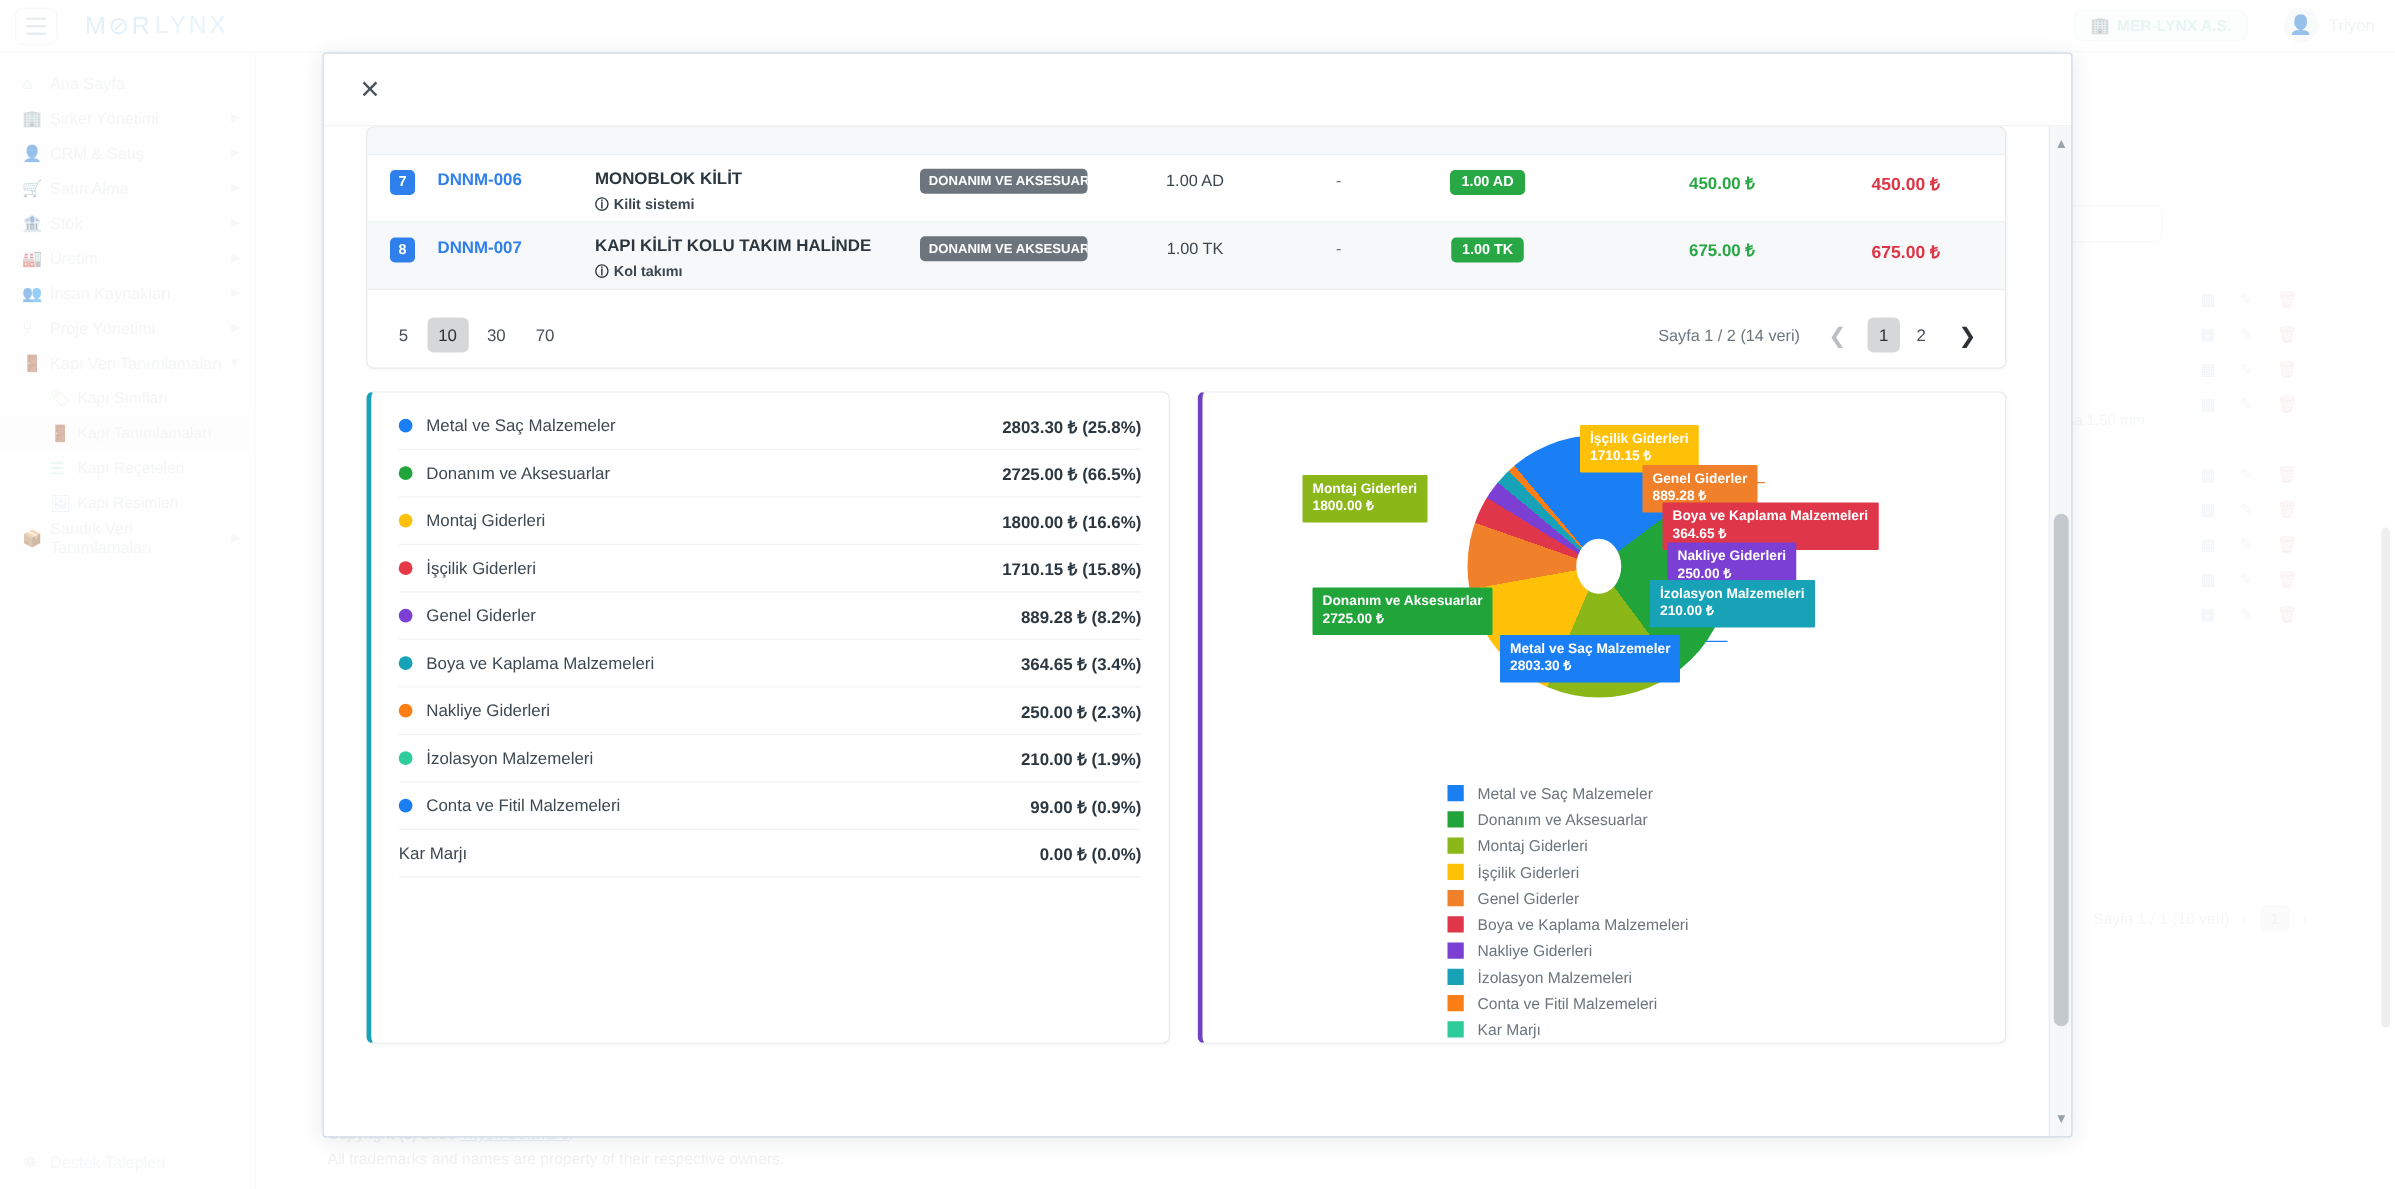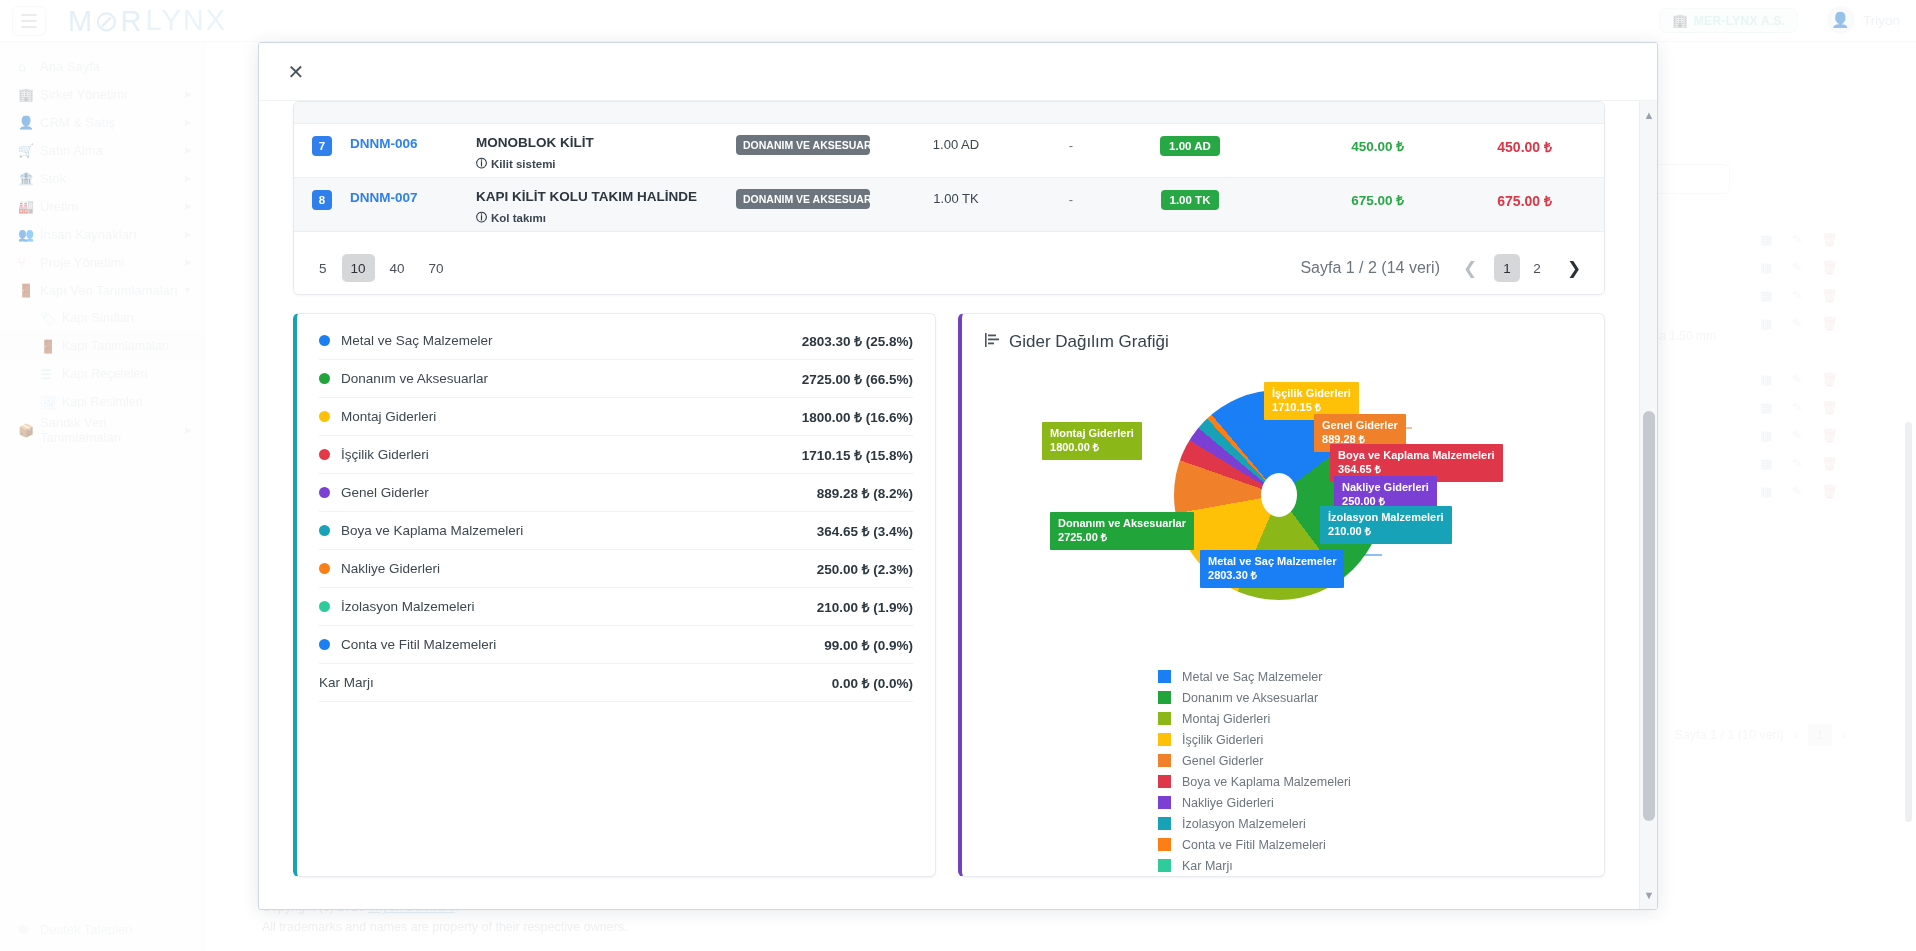--- a/index.html
+++ b/index.html
@@ -21,21 +21,21 @@
     display: flex; align-items: center; z-index: 2;
   }
   .hamburger {
     width: 34px; height: 30px; margin-left: 12px;
     border: 1px solid #eceff1; border-radius: 6px; background: #fff;
     display: flex; flex-direction: column; justify-content: center;
     align-items: center; gap: 4px; cursor: pointer;
   }
   .hamburger span { display: block; width: 16px; height: 2px; background: #cfd8dc; border-radius: 1px; }
   .brand {
-    margin-left: 22px; font-size: 29px; letter-spacing: 2px; font-weight: 400;
+    margin-left: 22px; font-size: 20px; letter-spacing: 2px; font-weight: 400;
     color: #cfe3f0; display:flex; align-items:center; gap:2px;
   }
   .brand .mr { color: #c3dcee; font-weight: 500; }
   .brand .lynx { color: #cfe6f3; font-weight: 300; }
   .company-chip {
     position: absolute; right: 118px; top: 8px;
     background: #f5fcfa; border: 1px solid #eaf7f4; border-radius: 7px;
     padding: 4px 12px; font-size: 12.5px; color: #cdeae4; font-weight: 600;
     display: flex; align-items: center; gap: 5px;
   }
@@ -193,21 +193,21 @@
   }
   .pagesize { display: flex; align-items: center; gap: 6px; }
   .psz {
     min-width: 22px; height: 28px; padding: 0 9px; border-radius: 5px;
     display:flex; align-items:center; justify-content:center;
     font-size: 13.5px; color: #495057; cursor: pointer; background: transparent;
     border: none;
   }
   .psz.sel { background: #d5d7d9; color:#2c3135; }
   .pager-right { margin-left:auto; display:flex; align-items:center; gap: 10px; }
-  .pageinfo { font-size: 16px; color:#6c757d; margin-right: 6px; }
+  .pageinfo { font-size: 13px; color:#6c757d; margin-right: 6px; }
   .parrow {
     width: 28px; height: 28px; display:flex; align-items:center; justify-content:center;
     font-size: 17px; color:#2c3135; cursor:pointer; background:none; border:none;
   }
   .parrow.dim { color:#b9bec2; }
   .pnum {
     min-width: 26px; height: 28px; padding: 0 8px; border-radius: 5px;
     display:flex; align-items:center; justify-content:center;
     font-size: 13.5px; color:#495057; cursor:pointer; background:transparent; border:none;
   }
@@ -480,21 +480,21 @@
                 <div class="c-tot"></div>
                 <div class="c-unit">15.00 ₺</div>
                 <div class="c-line">99.00 ₺</div>
               </div>
             </div>
         </div>
         <div class="pager">
           <div class="pagesize" id="pagesize-container">
               <button class="psz">5</button>
               <button class="psz sel">10</button>
-              <button class="psz">40</button>
+              <button class="psz">30</button>
               <button class="psz">70</button>
             </div>
           <div class="pager-right">
             <span class="pageinfo">Sayfa 1 / 2 (14 veri)</span>
             <button class="parrow dim">❮</button>
             <div id="pagenum-container" style="display:flex;align-items:center;gap:4px">
                 <button class="pnum sel">1</button>
                 <button class="pnum">2</button>
               </div>
             <button class="parrow">❯</button>
@@ -553,31 +553,20 @@
               </div>
               <div class="cat-row">
                 <span class="lbl">Kar Marjı</span>
                 <span class="val">0.00 ₺ (0.0%)</span>
               </div>
             </div>
 
         </div>
 
         <div class="panel right">
-          <div class="panel-title">
-            <span class="ticon chart">
-              <svg width="16" height="16" viewBox="0 0 16 16">
-                  <rect x="1" y="1" width="1.6" height="14" fill="#4a5560"></rect>
-                  <rect x="4" y="2.5" width="8" height="1.8" fill="#4a5560"></rect>
-                  <rect x="4" y="6.5" width="11" height="1.8" fill="#4a5560"></rect>
-                  <rect x="4" y="10.5" width="6" height="1.8" fill="#4a5560"></rect>
-                </svg>
-            </span>
-            <span>Gider Dağılım Grafiği</span>
-          </div>
 
           <div class="chart-area">
             <svg width="650" height="300" style="position:absolute;left:0;top:0">
               <polyline points="330,42 330,95 322,118" fill="none" stroke="#ffc107" stroke-width="1"></polyline>
               <polyline points="450,68 398,68 372,118" fill="none" stroke="#f0802a" stroke-width="1"></polyline>
               <polyline points="478,90 408,90 368,140" fill="none" stroke="#e0364a" stroke-width="1"></polyline>
               <polyline points="478,115 396,122 362,150" fill="none" stroke="#7b3fd4" stroke-width="1"></polyline>
               <polyline points="470,140 400,160 360,156" fill="none" stroke="#17a2b8" stroke-width="1"></polyline>
               <polyline points="420,195 400,195 350,185" fill="none" stroke="#1a7ef5" stroke-width="1"></polyline>
               <polyline points="248,78 260,82 280,110" fill="none" stroke="#8bb818" stroke-width="1"></polyline>

